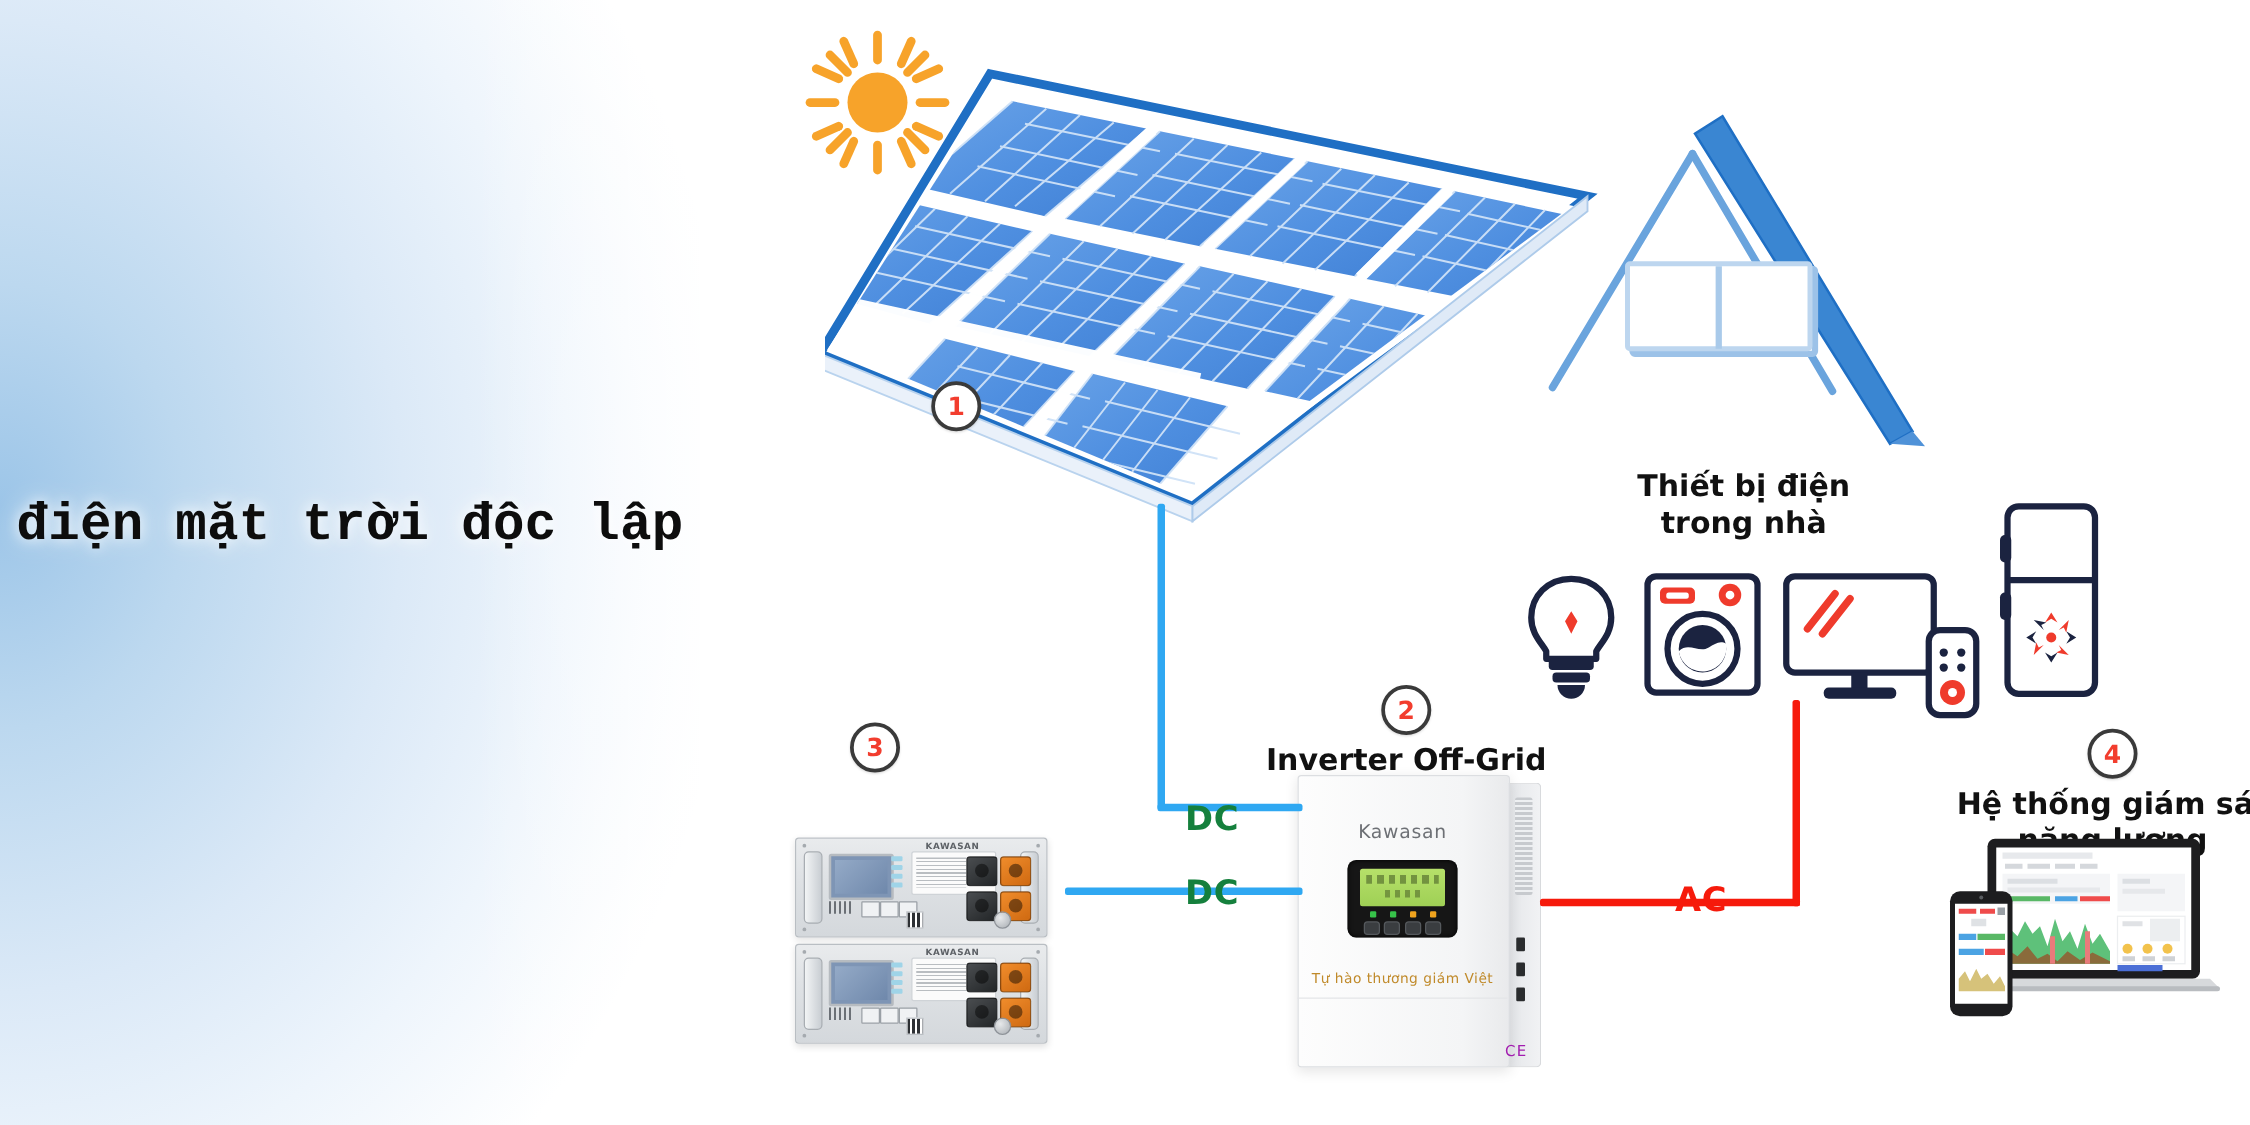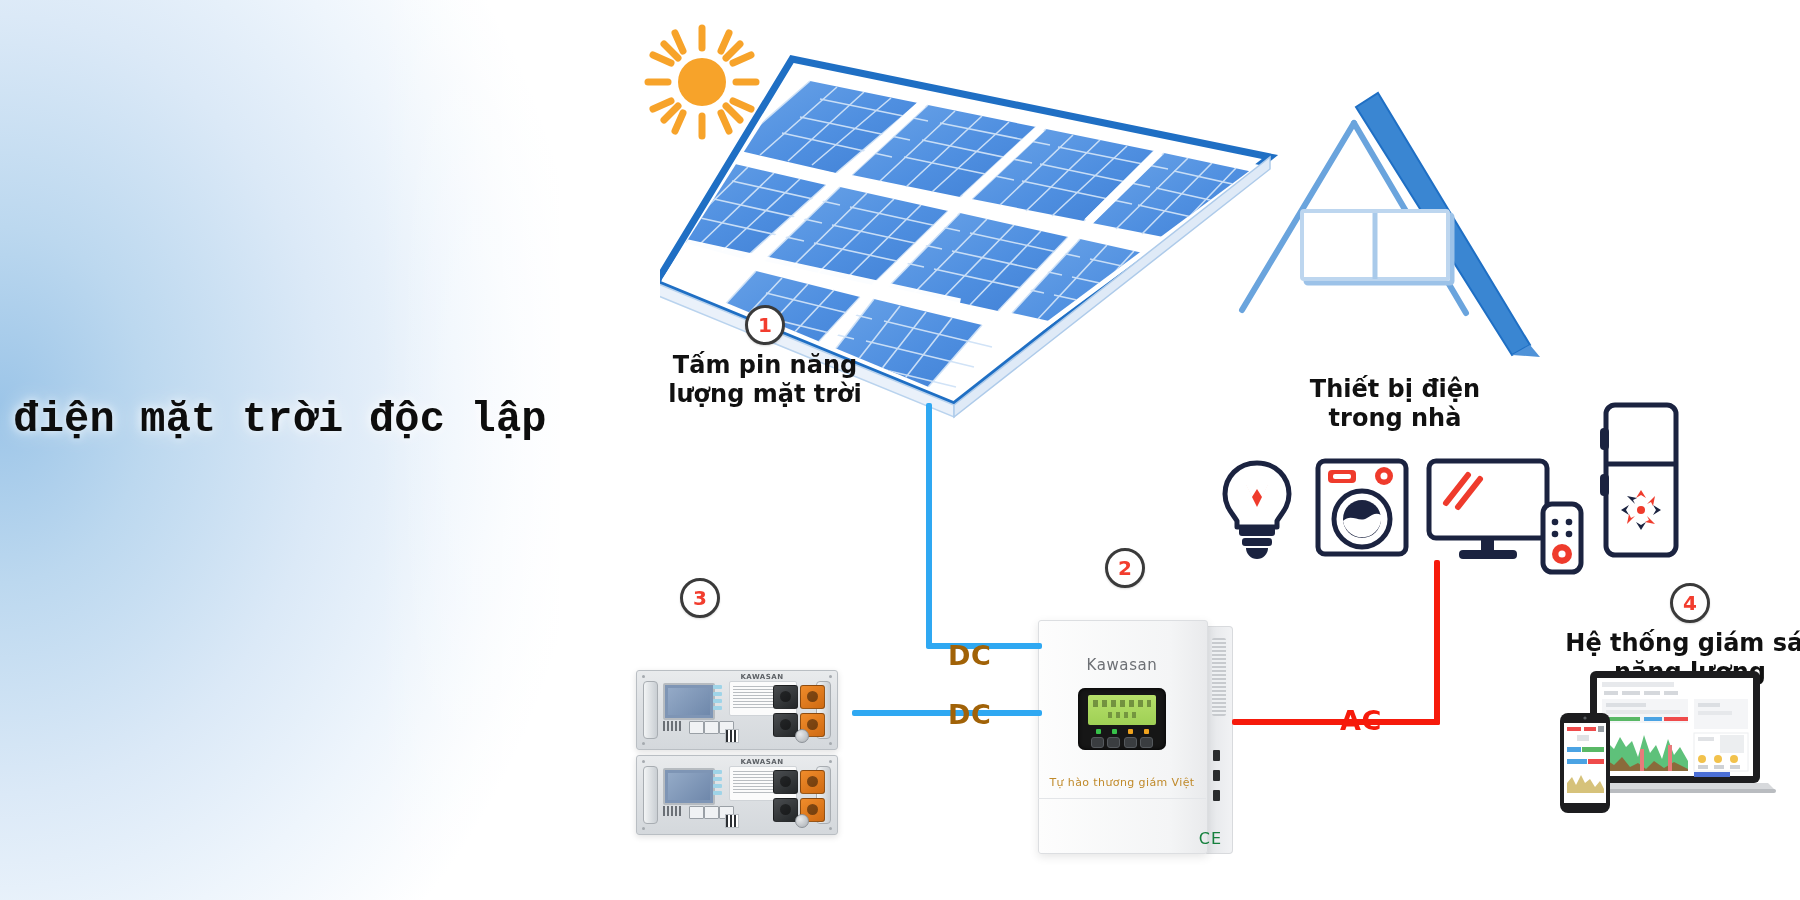--- a/index.html
+++ b/index.html
@@ -47,21 +47,21 @@
     white-space:pre-line;
   }
 
   
   .wire{position:absolute;background:#2fa8f2;}
   .wire-ac{position:absolute;background:#f61a0b;}
   .wire-cap{border-radius:2px;}
   .wire-tag{
     position:absolute;font-weight:bold;font-size:27px;letter-spacing:.5px;
   }
-  .tag-dc{color:#a16207;}
+  .tag-dc{color:#15803d;}
   .tag-ac{color:#f61a0b;}
 
   
   .device{position:absolute;}
 
   
   .inv-body{
     position:absolute;left:0;top:0;width:168px;height:232px;
     background:linear-gradient(to right,#fdfdfd 0%,#f4f5f6 78%,#e9eaec 100%);
     border:1px solid #dcdee1;border-radius:3px;
@@ -103,21 +103,21 @@
   .inv-leds{position:absolute;left:12px;top:41px;width:64px;display:flex;justify-content:space-around;}
   .inv-leds i{display:block;width:5px;height:5px;border-radius:1px;}
   .inv-btns{position:absolute;left:11px;top:49px;width:66px;display:flex;justify-content:space-around;}
   .inv-btns i{display:block;width:11px;height:9px;border-radius:3px;background:#3a3d40;border:1px solid #55595d;}
   .inv-logo{
     position:absolute;left:0;top:156px;width:168px;text-align:center;
     font-size:11px;color:#c08a2a;letter-spacing:.4px;
   }
   .inv-divider{position:absolute;left:0;top:178px;width:168px;height:1px;background:#e3e5e8;}
   .inv-ce{
-    position:absolute;right:16px;bottom:12px;font-size:16px;color:#15803d;letter-spacing:1px;
+    position:absolute;right:16px;bottom:12px;font-size:12px;color:#a21caf;letter-spacing:1px;
   }
   .inv-ports{position:absolute;left:175px;top:130px;width:12px;}
   .inv-ports i{display:block;width:7px;height:11px;background:#2a2c2e;border-radius:1px;margin-bottom:9px;}
 
   
   .bat{
     position:absolute;width:200px;height:78px;
     background:linear-gradient(to bottom,#e9ebed 0%,#dfe2e5 38%,#d4d8dc 100%);
     border:1px solid #b9bec3;border-radius:3px;
     box-shadow:0 2px 6px rgba(0,0,0,.12);
@@ -311,22 +311,20 @@
         <path d="M206,253 L134,331"></path>
         <path d="M14,196 L300,258 M62,110 L540,206"></path>
       </g>
     </g>
   </svg>
 
   <div class="node-label" style="left:620px;top:305px;width:290px;">
     <div class="badge">
       <span>1</span>
     </div>
-    <div class="node-title">Tấm pin năng
-lượng mặt trời</div>
   </div>
 
   <div class="node-label" style="left:1260px;top:375px;width:270px;">
     <div class="node-title">Thiết bị điện
 trong nhà</div>
   </div>
 
   <svg class="appl" style="left:1212px;top:455px;" width="90" height="105" viewBox="0 0 90 105">
     <path d="M45 8 C26 8 13 22 13 39 c0 13 8 20 12 27 l0 6 h40 l0 -6 c4 -7 12 -14 12 -27 C77 22 64 8 45 8 Z" fill="#fff" stroke="#1b2340" stroke-width="5" stroke-linejoin="round"></path>
     <path d="M33 28 L45 52 L57 28 L50 42 L45 34 L40 42 Z" fill="#ef3b2c"></path>
@@ -379,20 +377,21 @@
       <path d="M14 -14 l-2 10 l-2 -4 l-4 2 Z" fill="#ef3b2c"></path>
       <path d="M-14 14 l2 -10 l2 4 l4 -2 Z" fill="#ef3b2c"></path>
       <circle cx="0" cy="0" r="4" fill="#ef3b2c"></circle>
     </g>
   </svg>
 
   <div class="node-label" style="left:975px;top:548px;width:300px;">
     <div class="badge">
       <span>2</span>
     </div>
+    <div class="node-title">Inverter Off-Grid</div>
   </div>
 
   <div class="device" style="left:1038px;top:620px;width:200px;height:240px;">
     <div class="inv-side"></div>
     <div class="inv-body"></div>
     <div class="inv-vent"></div>
     <div class="inv-brand">Kawasan</div>
     <div class="inv-screenbox">
       <div class="inv-lcd">
         <div class="inv-lcd-row"></div>

